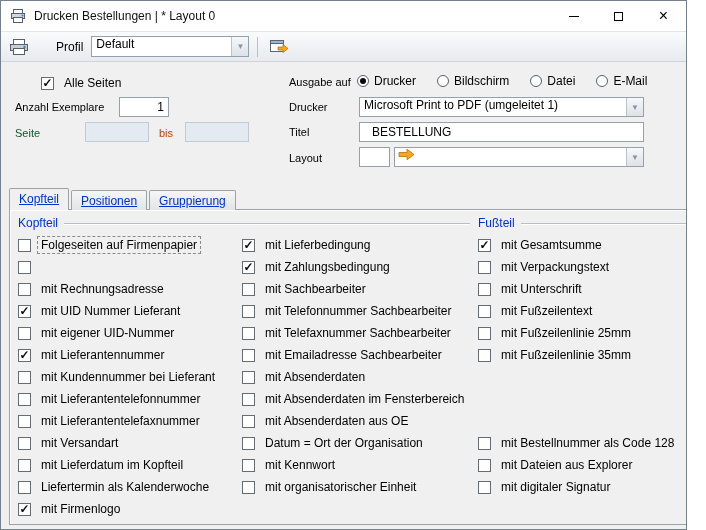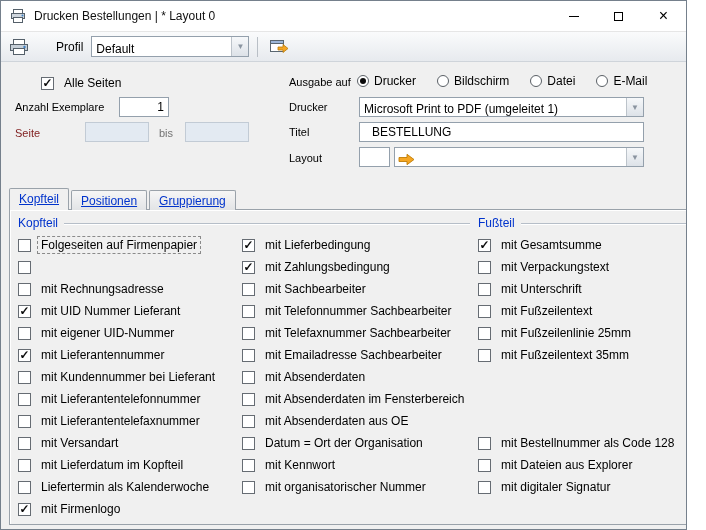--- a/index.html
+++ b/index.html
@@ -24,21 +24,21 @@
   
   .toolbar { height:30px; background:linear-gradient(#fafbfc,#e7eaee);
              border-bottom:1px solid #cfd4da; display:flex; align-items:center; padding:0 5px; }
   .tool-btn { width:26px; height:24px; display:flex; align-items:center; justify-content:center;
               border:1px solid transparent; border-radius:2px; }
   .tool-label { margin-left:24px; }
   .tool-sep { width:1px; height:20px; background:#b9bfc6; margin:0 8px; }
 
   
   .combo { position:absolute; height:20px; background:#fff; border:1px solid #94a0ac;
-           display:flex; align-items:flex-end; overflow:hidden;gap:28px; }
+           display:flex; align-items:flex-start; overflow:hidden;gap:28px; }
   .combo.static { position:static; }
   .combo-text { flex:1; padding:0 4px; white-space:nowrap; overflow:hidden; font-size:12px; }
   .combo-arrow { width:17px; align-self:stretch; border-left:1px solid #bcc3ca;
                  background:linear-gradient(#f6f8fa,#dde2e8); display:flex; align-items:center;
                  justify-content:center; color:#8a94a0; font-size:8px; flex:0 0 17px; }
   .combo-icon { margin-left:3px; display:flex; flex:0 0 auto; }
   .tin { position:absolute; height:20px; border:1px solid #94a0ac; background:#fff;
          font:12px "Liberation Sans", sans-serif; padding:0 4px; }
   .tin:disabled { background:#e3eaf2; border-color:#c2cbd5; }
 
@@ -130,23 +130,23 @@
   </div>
 
   <div class="check-row abs" style="left:40px; top:71px;">
     <span class="checkbox checked">✓</span>
     <span class="check-label">Alle Seiten</span>
   </div>
 
   <span class="lbl" style="left:14px; top:100px;">Anzahl Exemplare</span>
   <input class="tin" style="left: 118px; top: 96px; width: 50px; text-align: right;" value="1">
 
-  <span class="lbl" style="left:14px; top:126px; color:#7f1d1d;">Seite</span>
+  <span class="lbl" style="left:14px; top:126px; color:#14532d;">Seite</span>
   <input class="tin" style="left: 84px; top: 121px; width: 64px;" disabled="" value="">
-  <span class="lbl" style="left:158px; top:126px; color:#737373;">bis</span>
+  <span class="lbl" style="left:158px; top:126px; color:#c2410c;">bis</span>
   <input class="tin" style="left: 184px; top: 121px; width: 64px;" disabled="" value="">
 
   <span class="lbl" style="left:288px; top:75px;">Ausgabe auf</span>
   <div class="radio-group abs" style="left:356px; top:72px; height:16px;">
       <span class="radio-row">
         <span class="radio selected"></span>
         <span class="radio-label">Drucker</span>
       </span>
       <span class="radio-row">
         <span class="radio"></span>
@@ -292,21 +292,21 @@
         <div class="check-row">
           <span class="checkbox"></span>
           <span class="check-label">Datum = Ort der Organisation</span>
         </div>
         <div class="check-row">
           <span class="checkbox"></span>
           <span class="check-label">mit Kennwort</span>
         </div>
         <div class="check-row">
           <span class="checkbox"></span>
-          <span class="check-label">mit organisatorischer Nummer</span>
+          <span class="check-label">mit organisatorischer Einheit</span>
         </div>
       </div>
     <div class="col" style="left:468px; top:24px;">
         <div class="check-row">
           <span class="checkbox checked">✓</span>
           <span class="check-label">mit Gesamtsumme</span>
         </div>
         <div class="check-row">
           <span class="checkbox"></span>
           <span class="check-label">mit Verpackungstext</span>
@@ -318,21 +318,21 @@
         <div class="check-row">
           <span class="checkbox"></span>
           <span class="check-label">mit Fußzeilentext</span>
         </div>
         <div class="check-row">
           <span class="checkbox"></span>
           <span class="check-label">mit Fußzeilenlinie 25mm</span>
         </div>
         <div class="check-row">
           <span class="checkbox"></span>
-          <span class="check-label">mit Fußzeilentext 35mm</span>
+          <span class="check-label">mit Fußzeilenlinie 35mm</span>
         </div>
       </div>
     <div class="col" style="left:468px; top:222px;">
         <div class="check-row">
           <span class="checkbox"></span>
           <span class="check-label">mit Bestellnummer als Code 128</span>
         </div>
         <div class="check-row">
           <span class="checkbox"></span>
           <span class="check-label">mit Dateien aus Explorer</span>

